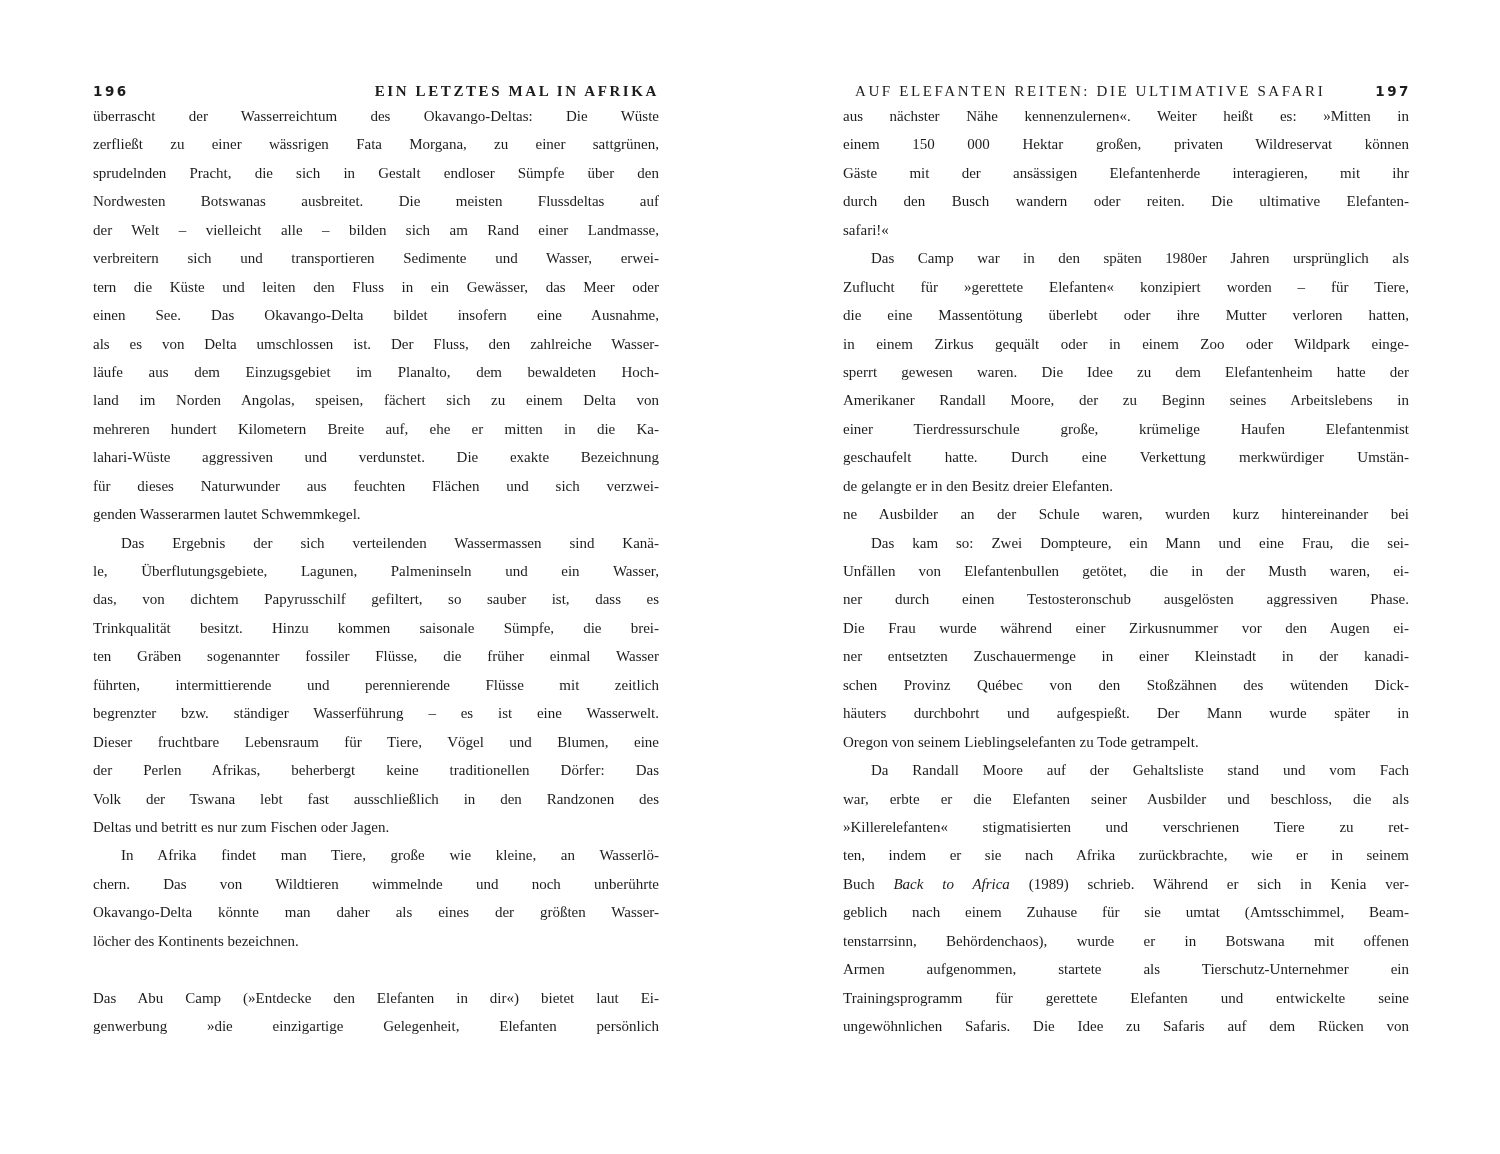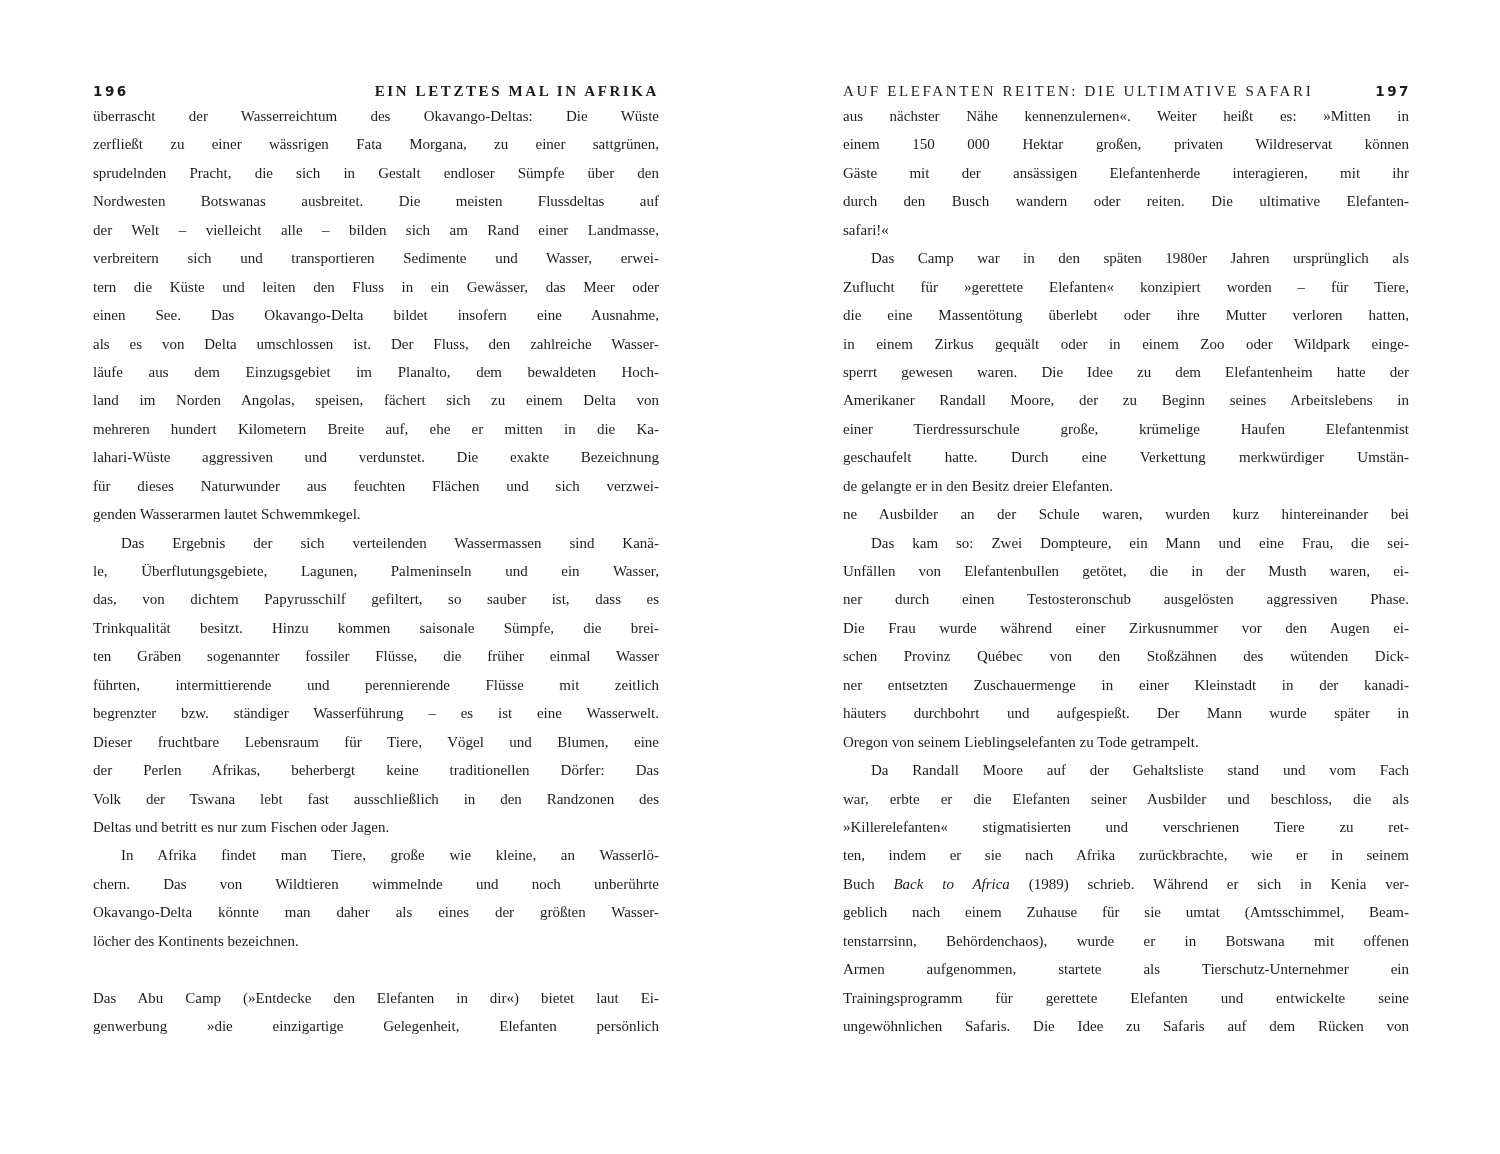--- a/index.html
+++ b/index.html
@@ -7,21 +7,21 @@
   .page { position:absolute; top:0; width:566px; }
   .page.left { left:93px; }
   .page.right { left:843px; }
   .running-head { position:absolute; top:47px; left:0; width:566px; height:22px;
     font-family:"Liberation Serif", serif; font-size:15px; letter-spacing:2.6px; text-transform:uppercase;margin-top:36px; }
   .folio { position:absolute; top:0; font-family:"DejaVu Sans", sans-serif; font-weight:bold; font-size:13.5px; letter-spacing:2.5px; }
   .left .folio { left:0; }
   .right .folio { right:-2px; }
   .head-title { position:absolute; top:0; white-space:nowrap; }
   .left .head-title { right:0;font-weight:bold; }
-  .right .head-title { left:0;text-align:center; }
+  .right .head-title { left:12px;text-align:center; }
   .body-text { position:absolute; top:102px; left:0; width:566px;
     font-family:"Liberation Serif", serif; font-size:15px; line-height:28.45px; }
   .line { display:block; white-space:nowrap; height:28.45px; text-align:justify; text-align-last:justify; }
   .line.last { text-align-last:left; }
   .line.indent { text-indent:28px; }
   .gap { display:block; height:28.45px; }
   em { font-style:italic; }
 </style>
 </head>
 <body>
@@ -86,22 +86,22 @@
       <span class="line">sperrt gewesen waren. Die Idee zu dem Elefantenheim hatte der</span>
       <span class="line">Amerikaner Randall Moore, der zu Beginn seines Arbeitslebens in</span>
       <span class="line">einer Tierdressurschule große, krümelige Haufen Elefantenmist</span>
       <span class="line">geschaufelt hatte. Durch eine Verkettung merkwürdiger Umstän-</span>
       <span class="line last">de gelangte er in den Besitz dreier Elefanten.</span>
       <span class="line">ne Ausbilder an der Schule waren, wurden kurz hintereinander bei</span>
       <span class="line indent">Das kam so: Zwei Dompteure, ein Mann und eine Frau, die sei-</span>
       <span class="line">Unfällen von Elefantenbullen getötet, die in der Musth waren, ei-</span>
       <span class="line">ner durch einen Testosteronschub ausgelösten aggressiven Phase.</span>
       <span class="line">Die Frau wurde während einer Zirkusnummer vor den Augen ei-</span>
+      <span class="line">ner entsetzten Zuschauermenge in einer Kleinstadt in der kanadi-</span>
       <span class="line">schen Provinz Québec von den Stoßzähnen des wütenden Dick-</span>
-      <span class="line">ner entsetzten Zuschauermenge in einer Kleinstadt in der kanadi-</span>
       <span class="line">häuters durchbohrt und aufgespießt. Der Mann wurde später in</span>
       <span class="line last">Oregon von seinem Lieblingselefanten zu Tode getrampelt.</span>
       <span class="line indent">Da Randall Moore auf der Gehaltsliste stand und vom Fach</span>
       <span class="line">war, erbte er die Elefanten seiner Ausbilder und beschloss, die als</span>
       <span class="line">»Killerelefanten« stigmatisierten und verschrienen Tiere zu ret-</span>
       <span class="line">ten, indem er sie nach Afrika zurückbrachte, wie er in seinem</span>
       <span class="line">Buch <em>Back to Africa</em> (1989) schrieb. Während er sich in Kenia ver-</span>
       <span class="line">geblich nach einem Zuhause für sie umtat (Amtsschimmel, Beam-</span>
       <span class="line">tenstarrsinn, Behördenchaos), wurde er in Botswana mit offenen</span>
       <span class="line">Armen aufgenommen, startete als Tierschutz-Unternehmer ein</span>

